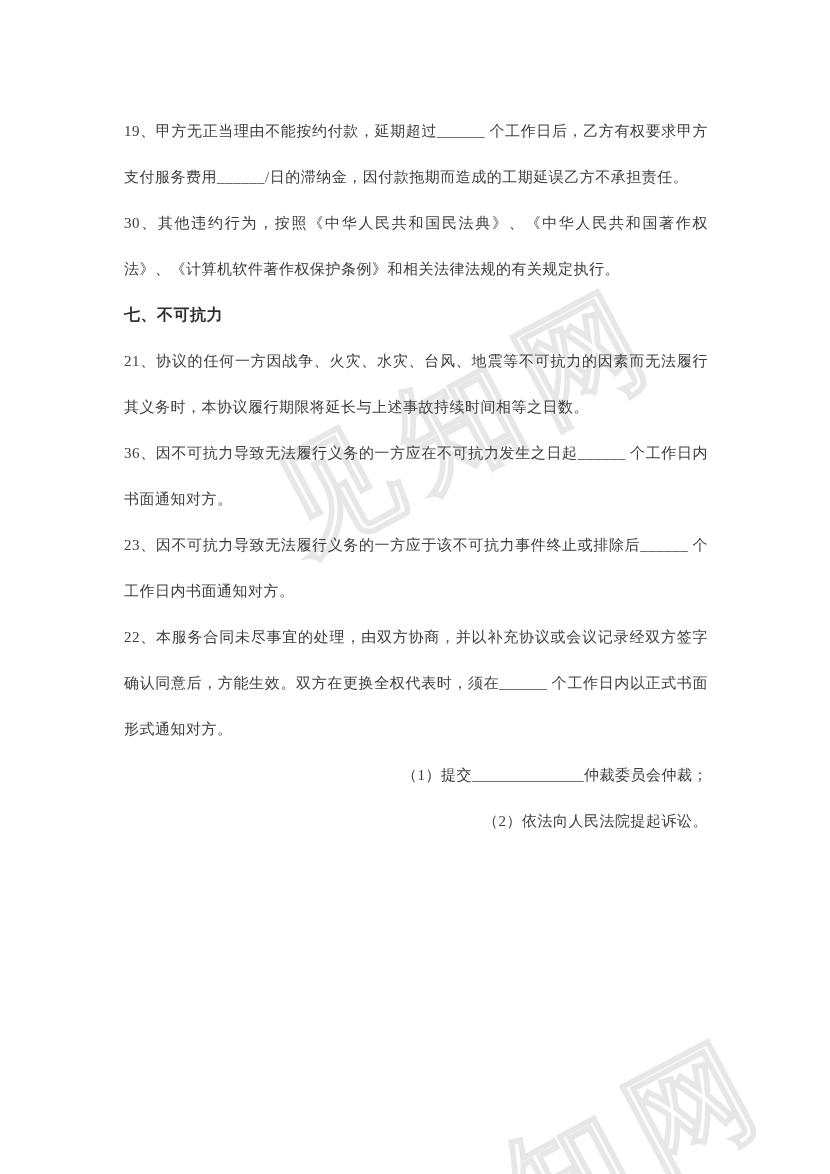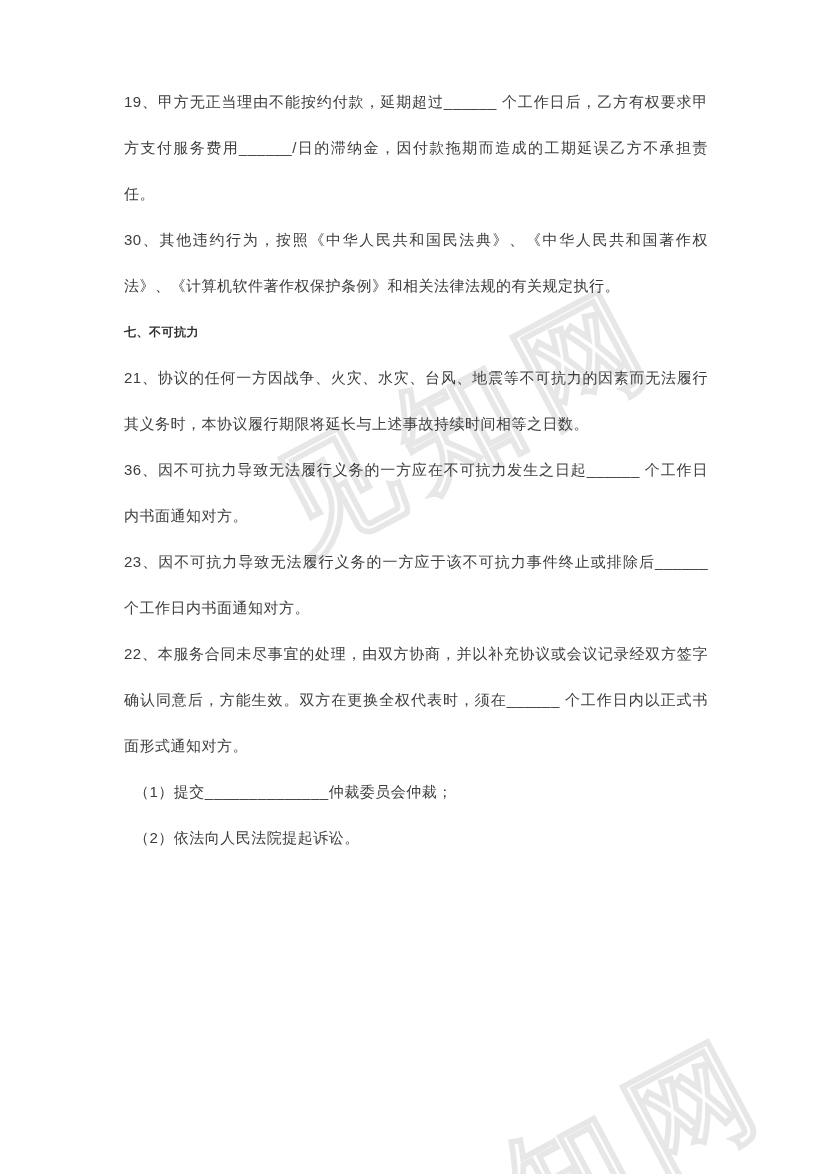--- a/index.html
+++ b/index.html
@@ -15,43 +15,44 @@
     position: relative;
     width: 830px;
     height: 1174px;
     background: #ffffff;
     overflow: hidden;
   }
 
   .doc-body {
     position: absolute;
     left: 124px;
-    top: 79px;
+    top: 108px;
     width: 584px;
     color: #3d3d3d;
+    font-family: Liberation Serif, serif;
   }
 
   .doc-body p {
     font-size: 15px;
     line-height: 46px;
     text-align: justify;
     letter-spacing: 0.5px;
     word-break: break-all;
   }
 
   .doc-body p.heading {
     font-weight: bold;
-    font-size: 12px;
+    font-size: 16px;
     color: #2f2f2f;
     text-align: left;
   }
 
   .doc-body p.subclause {
     padding-left: 10px;
-    text-align: left;
+    text-align: right;
   }
 
   .watermark {
     position: absolute;
     font-size: 120px;
     font-weight: bold;
     letter-spacing: 18px;
     color: transparent;
     -webkit-text-stroke: 2px rgba(120, 120, 120, 0.18);
     text-stroke: 2px rgba(120, 120, 120, 0.18);

